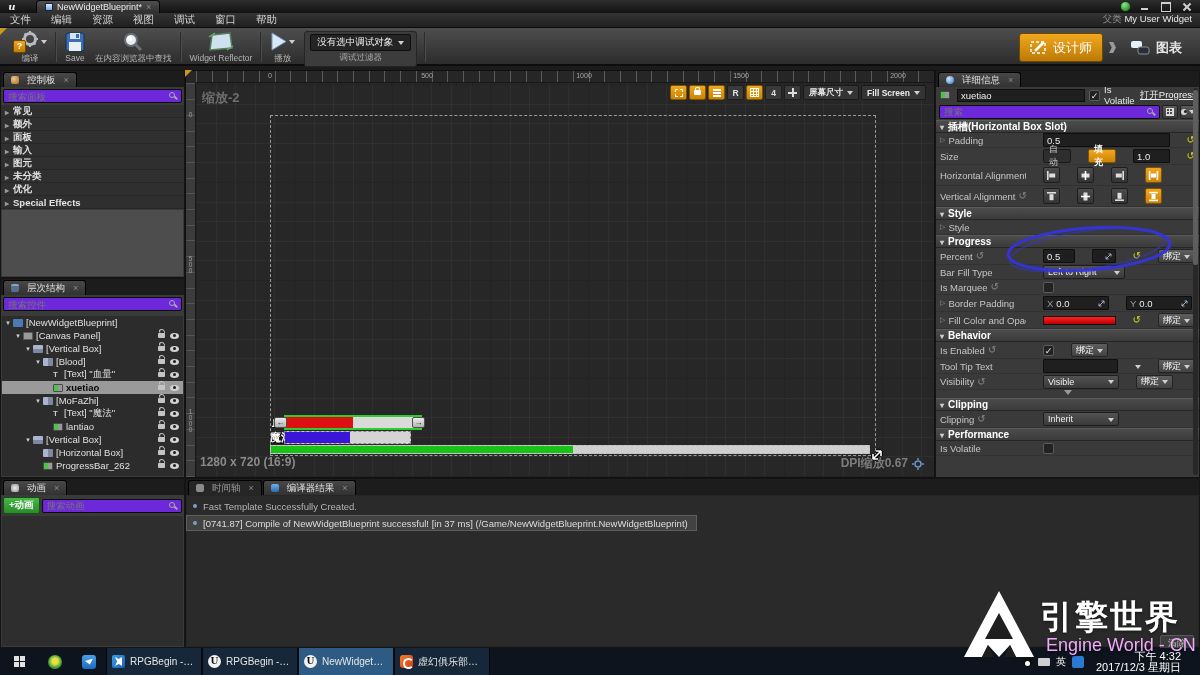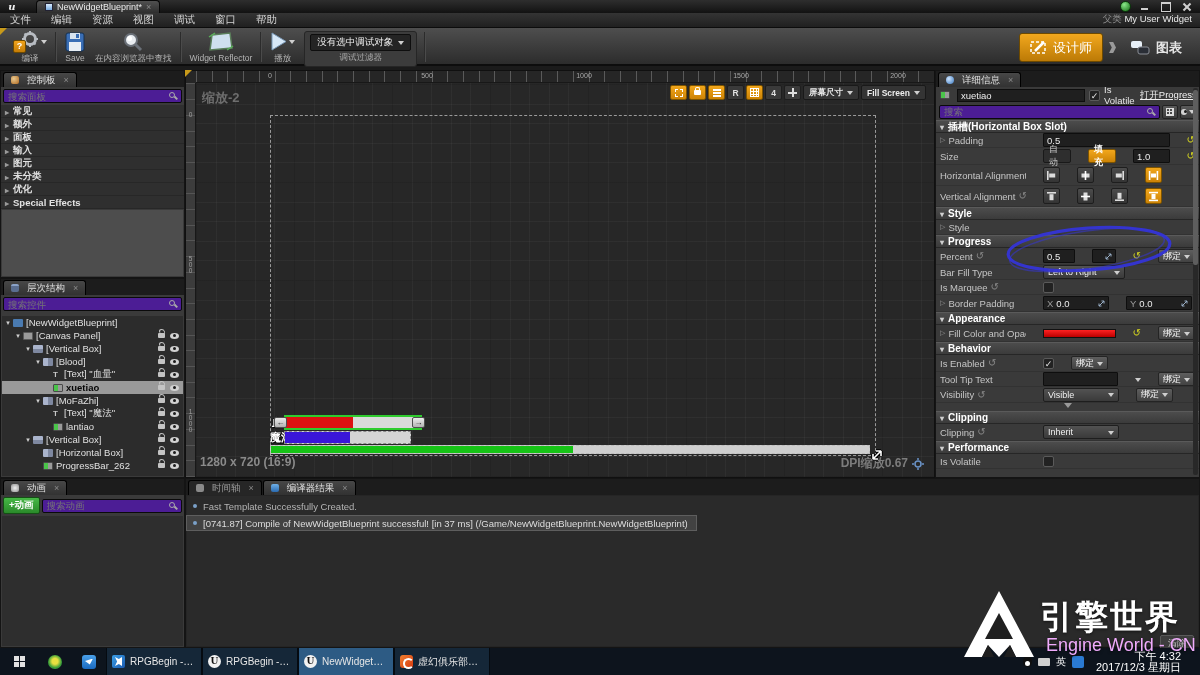--- a/index.html
+++ b/index.html
@@ -49,21 +49,21 @@
 .ptab{height:15px;display:flex;align-items:center;gap:8px;padding:0 7px;background:linear-gradient(#474747,#323232);border-radius:3px 3px 0 0;font-size:9.5px;color:#e0e0e0;border:1px solid #000;border-bottom:none}
 .ptab.inactive{background:#262626;color:#9a9a9a}
 .tabicon{width:8px;height:8px;border-radius:2px;flex:none}
 .ic-palette{background:radial-gradient(circle at 35% 35%,#e8c890,#b06a20)}
 .ic-hier{background:linear-gradient(#8aa2c8 30%,#5a6e90 30%)}
 .ic-anim{background:radial-gradient(#f0f0f0,#909090)}
 .ic-details{border-radius:50%;background:radial-gradient(circle at 35% 35%,#cfe6ff,#3a78c0)}
 .ic-timeline{background:#8a8a8a}
 .ic-compiler{background:linear-gradient(#6fb0e8,#2a6ab0)}
 .sinput{position:relative;margin:2px 2px}
-.sinput input{width:100%;height:14px;background:#4c1d95;border:1px solid #0a0a0a;border-radius:2px;color:#bbb;font-size:9.5px;padding:0 9px 0 4px;font-family:"Liberation Sans",sans-serif}
+.sinput input{width:100%;height:14px;background:#6d28d9;border:1px solid #0a0a0a;border-radius:2px;color:#bbb;font-size:9.5px;padding:0 9px 0 4px;font-family:"Liberation Sans",sans-serif}
 .sinput input::placeholder{color:#767676}
 .mag{position:absolute;right:7px;top:3px;width:6px;height:6px;border:1.5px solid #aaa;border-radius:50%}
 .mag::after{content:"";position:absolute;width:4px;height:1.5px;background:#aaa;transform:rotate(45deg);right:-3.5px;bottom:-1.5px}
 
 .cat{height:13px;display:flex;align-items:center;gap:4px;padding:0 4px;background:#2f2f2f;border-bottom:1px solid #272727;font-size:9.5px;font-weight:bold;color:#e2e2e2}
 .arrC::before{content:"▸";color:#9a9a9a;font-size:8px}
 .arrO::before{content:"▾";color:#cfcfcf;font-size:8px}
 .palbody{position:absolute;left:1px;right:1px;bottom:1px;top:139px;background:#4d4d4d}
 
 .tree{background:#2c2c2c;position:absolute;left:1px;right:1px;top:37px;bottom:1px}
@@ -723,24 +723,20 @@
       </span>
     <span class="din" style="width:66px;gap:3px">
         <span style="color:#9a9a9a">Y</span>
         <span style="flex:1">0.0</span>
         <svg width="7" height="7">
           <path d="M1 6 L6 1 M1 3.5 V6 H3.5 M6 3.5 V1 H3.5" stroke="#9ab0c8" fill="none"></path>
         </svg>
       </span>
   </div>
 
-  <div class="dhead">
-      <span class="arrO"></span>
-      <span>Appearance</span>
-    </div>
   <div class="drow" style="min-height:17px">
     <span class="dlabel">
         <span class="exp">▷</span>
         <span>Fill Color and Opacity</span>
       </span>
     <span class="swatch"></span>
     <span class="reset"></span>
     <span class="bindbtn">
         <span>绑定</span>
         <span class="car"></span>

